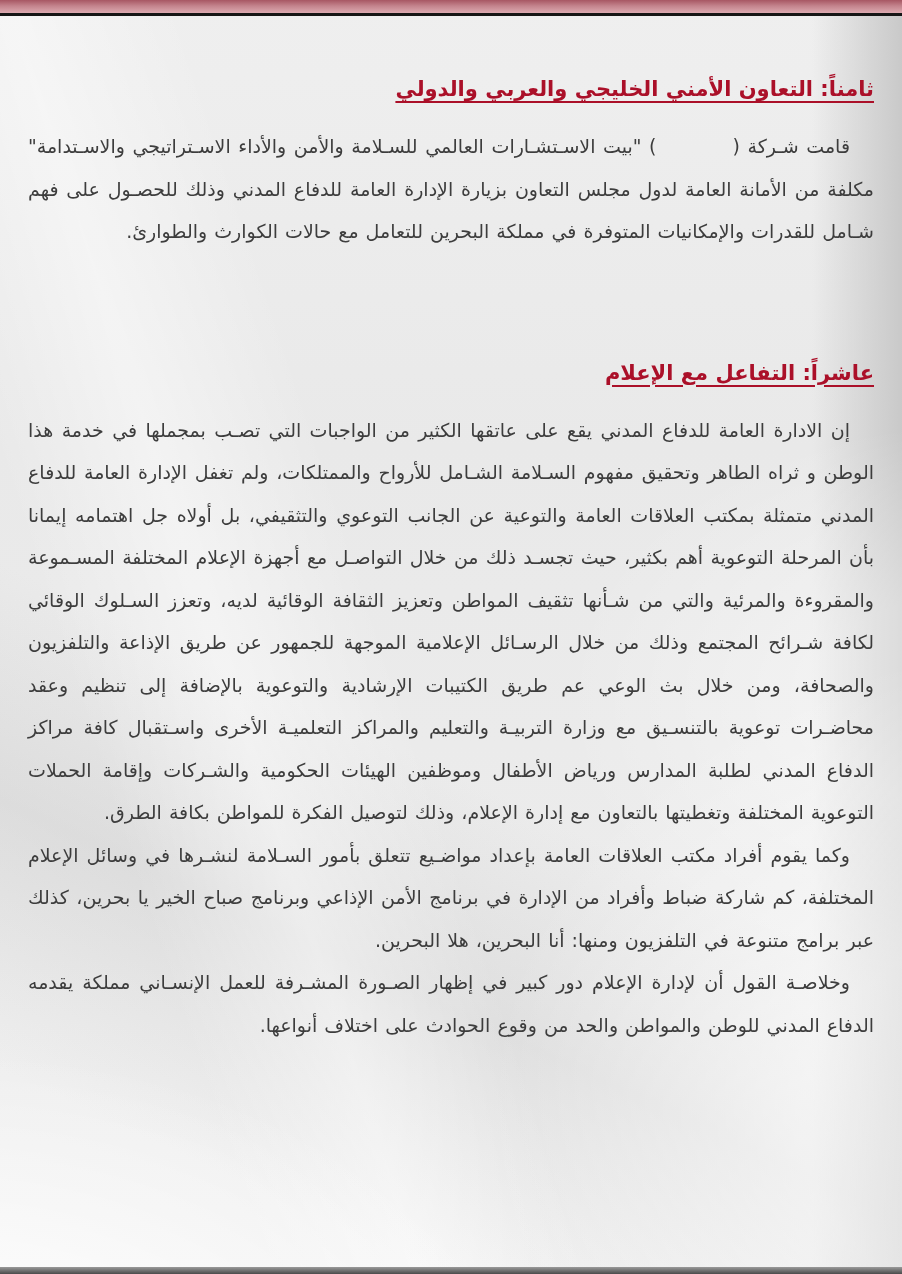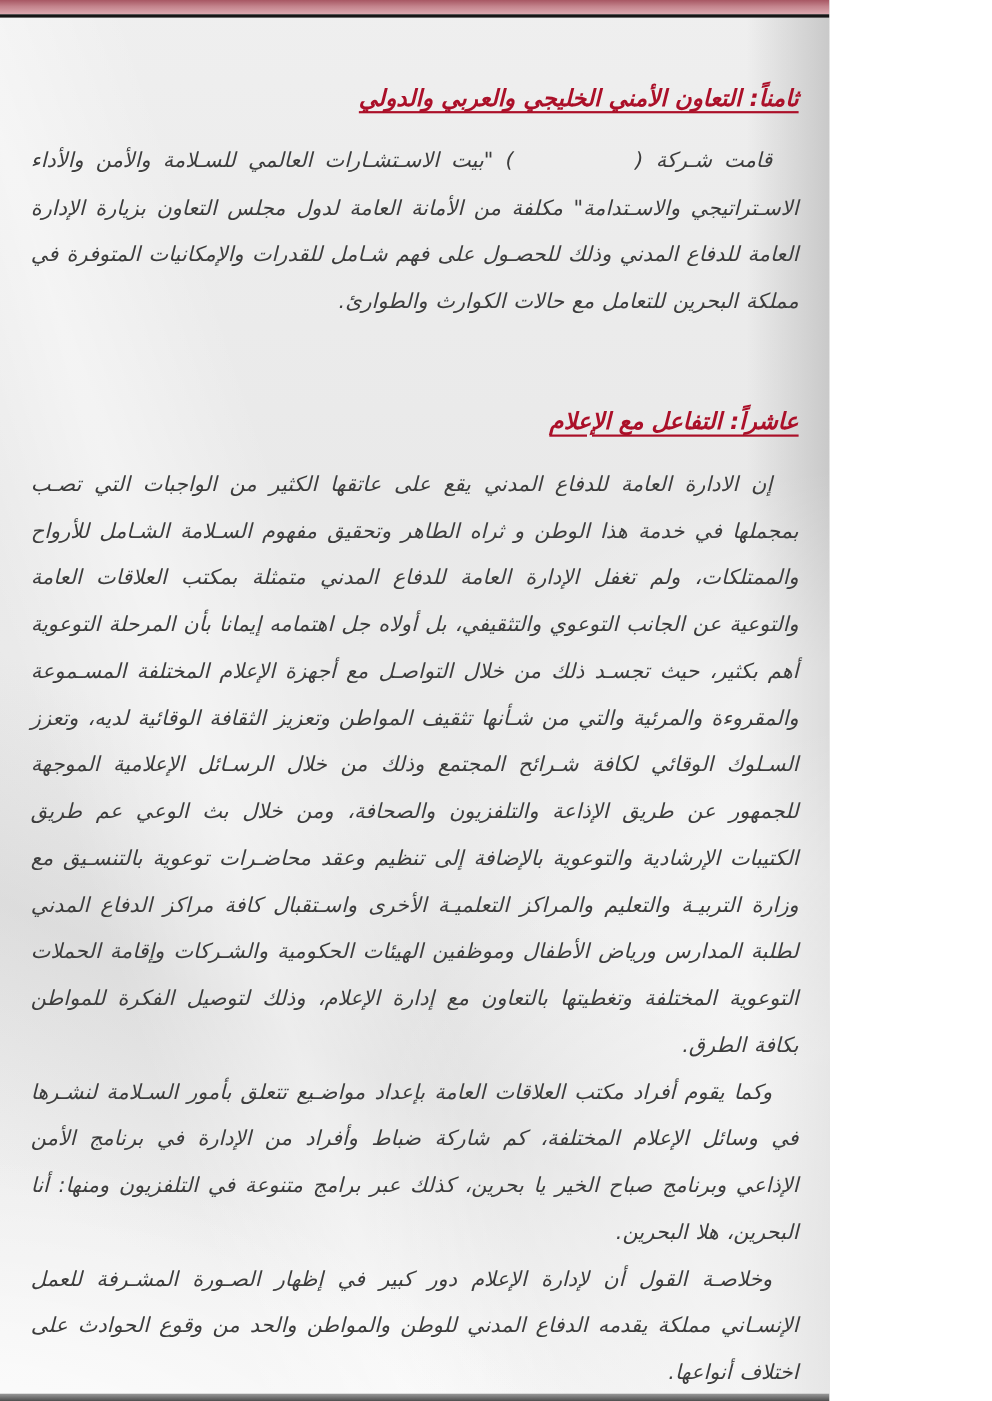--- a/index.html
+++ b/index.html
@@ -4,29 +4,28 @@
 <style>
   html, body {
     margin: 0;
     padding: 0;
     width: 902px;
     height: 1274px;
     font-family: "DejaVu Sans", sans-serif;
   }
   .page {
     position: relative;
-    width: 754px;
+    width: 902px;
     height: 1274px;
     overflow: hidden;
     background:
       linear-gradient(252deg, rgba(255,255,255,0) 55%, rgba(255,255,255,0.45) 68%, rgba(255,255,255,0) 80%),
       linear-gradient(205deg, rgba(255,255,255,0) 58%, rgba(186,186,186,0.30) 72%, rgba(255,255,255,0) 88%),
       linear-gradient(to left, #c9c9c9 0%, rgba(201,201,201,0) 10%),
       linear-gradient(180deg, #efefef 0%, #e9e9e9 35%, #ececec 70%, #f2f2f2 100%);
-    font-style: italic;
   }
   .page::after {
     content: "";
     position: absolute;
     inset: 0;
     pointer-events: none;
     background:
       radial-gradient(ellipse 1100px 760px at -8% 118%, rgba(255,255,255,0.75) 28%, rgba(255,255,255,0) 60%),
       radial-gradient(ellipse 950px 850px at 112% 88%, rgba(255,255,255,0.55) 22%, rgba(255,255,255,0) 55%),
       radial-gradient(ellipse 700px 500px at 105% 55%, rgba(255,255,255,0.35) 20%, rgba(255,255,255,0) 55%);
@@ -61,21 +60,21 @@
   .heading {
     margin: 0;
     padding: 0 28px;
     font-size: 21px;
     font-weight: bold;
     text-align: right;
     text-decoration: underline;
     text-underline-offset: 5px;
   }
   .heading-1 { margin-top: 61px; }
-  .heading-2 { margin-top: 76px; padding-left: 30px; }
+  .heading-2 { margin-top: 108px; padding-left: 30px; }
   .body-text {
     margin: 0;
     padding: 0 28px;
     font-size: 19px;
     line-height: 42.5px;
     text-align: justify;
     text-indent: 24px;
     word-spacing: 1px;
   }
   .para-first { margin-top: 24px; }

